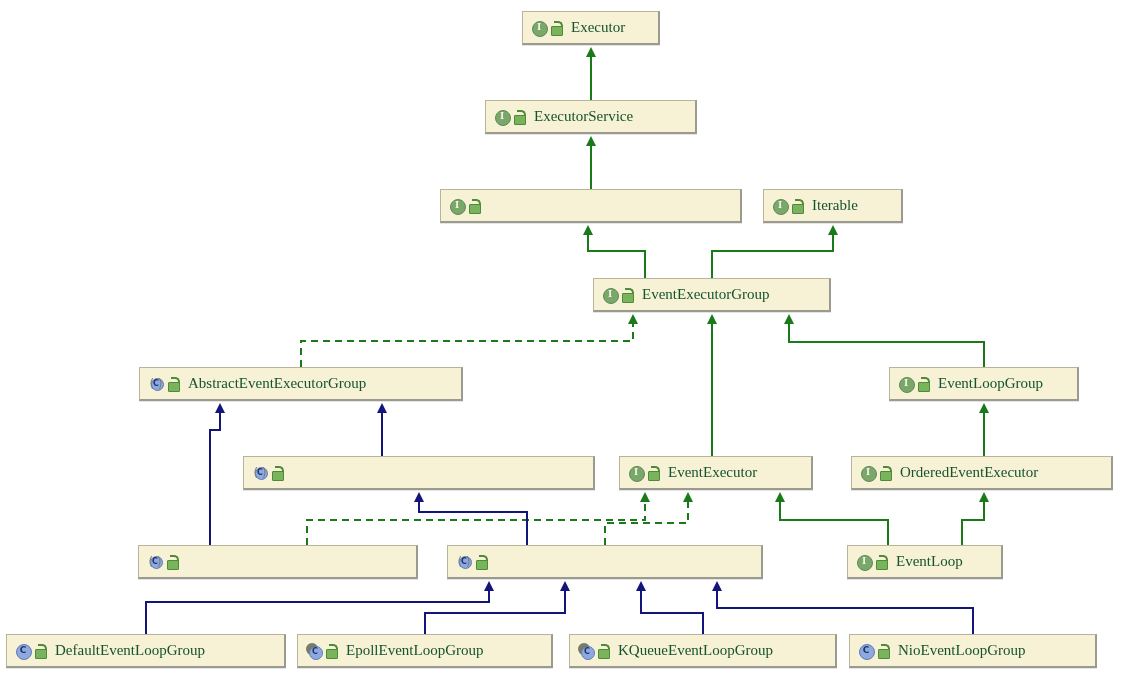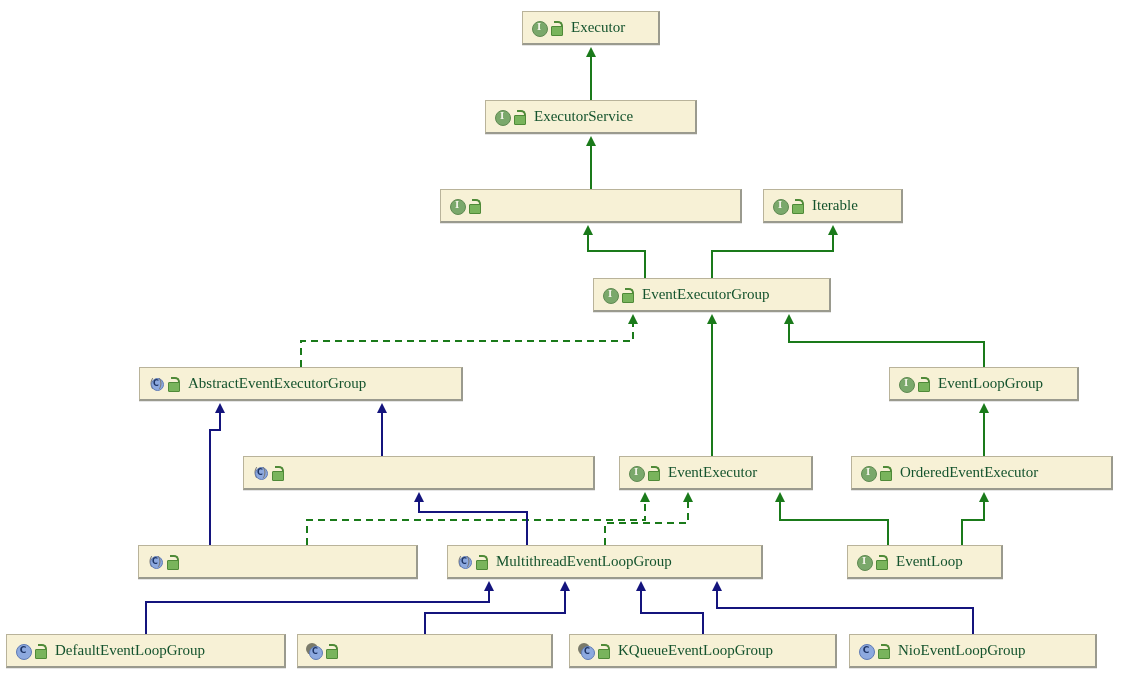--- a/index.html
+++ b/index.html
@@ -303,21 +303,20 @@
           <span class="paren">(</span>
           <span class="disc"></span>
           <span class="ch">C</span>
           <span class="paren" style="justify-content:flex-end">)</span>
         </span>
         <span class="ic ic-lock">
           <span class="shackle"></span>
           <span class="body"></span>
         </span>
       </span>
-      <span class="label">MultithreadEventLoopGroup</span>
     </div>
     <div class="node" style="left: 847px; top: 545px; width: 156px;">
       <span class="icons">
         <span class="ic ic-interface">
           <span class="disc"></span>
           <span class="ch">I</span>
         </span>
         <span class="ic ic-lock">
           <span class="shackle"></span>
           <span class="body"></span>
@@ -343,20 +342,21 @@
         <span class="ic ic-class ic-shadow">
           <span class="shadow"></span>
           <span class="disc"></span>
           <span class="ch">C</span>
         </span>
         <span class="ic ic-lock">
           <span class="shackle"></span>
           <span class="body"></span>
         </span>
       </span>
+      <span class="label">EpollEventLoopGroup</span>
     </div>
     <div class="node" style="left: 569px; top: 634px; width: 268px;">
       <span class="icons">
         <span class="ic ic-class ic-shadow">
           <span class="shadow"></span>
           <span class="disc"></span>
           <span class="ch">C</span>
         </span>
         <span class="ic ic-lock">
           <span class="shackle"></span>

